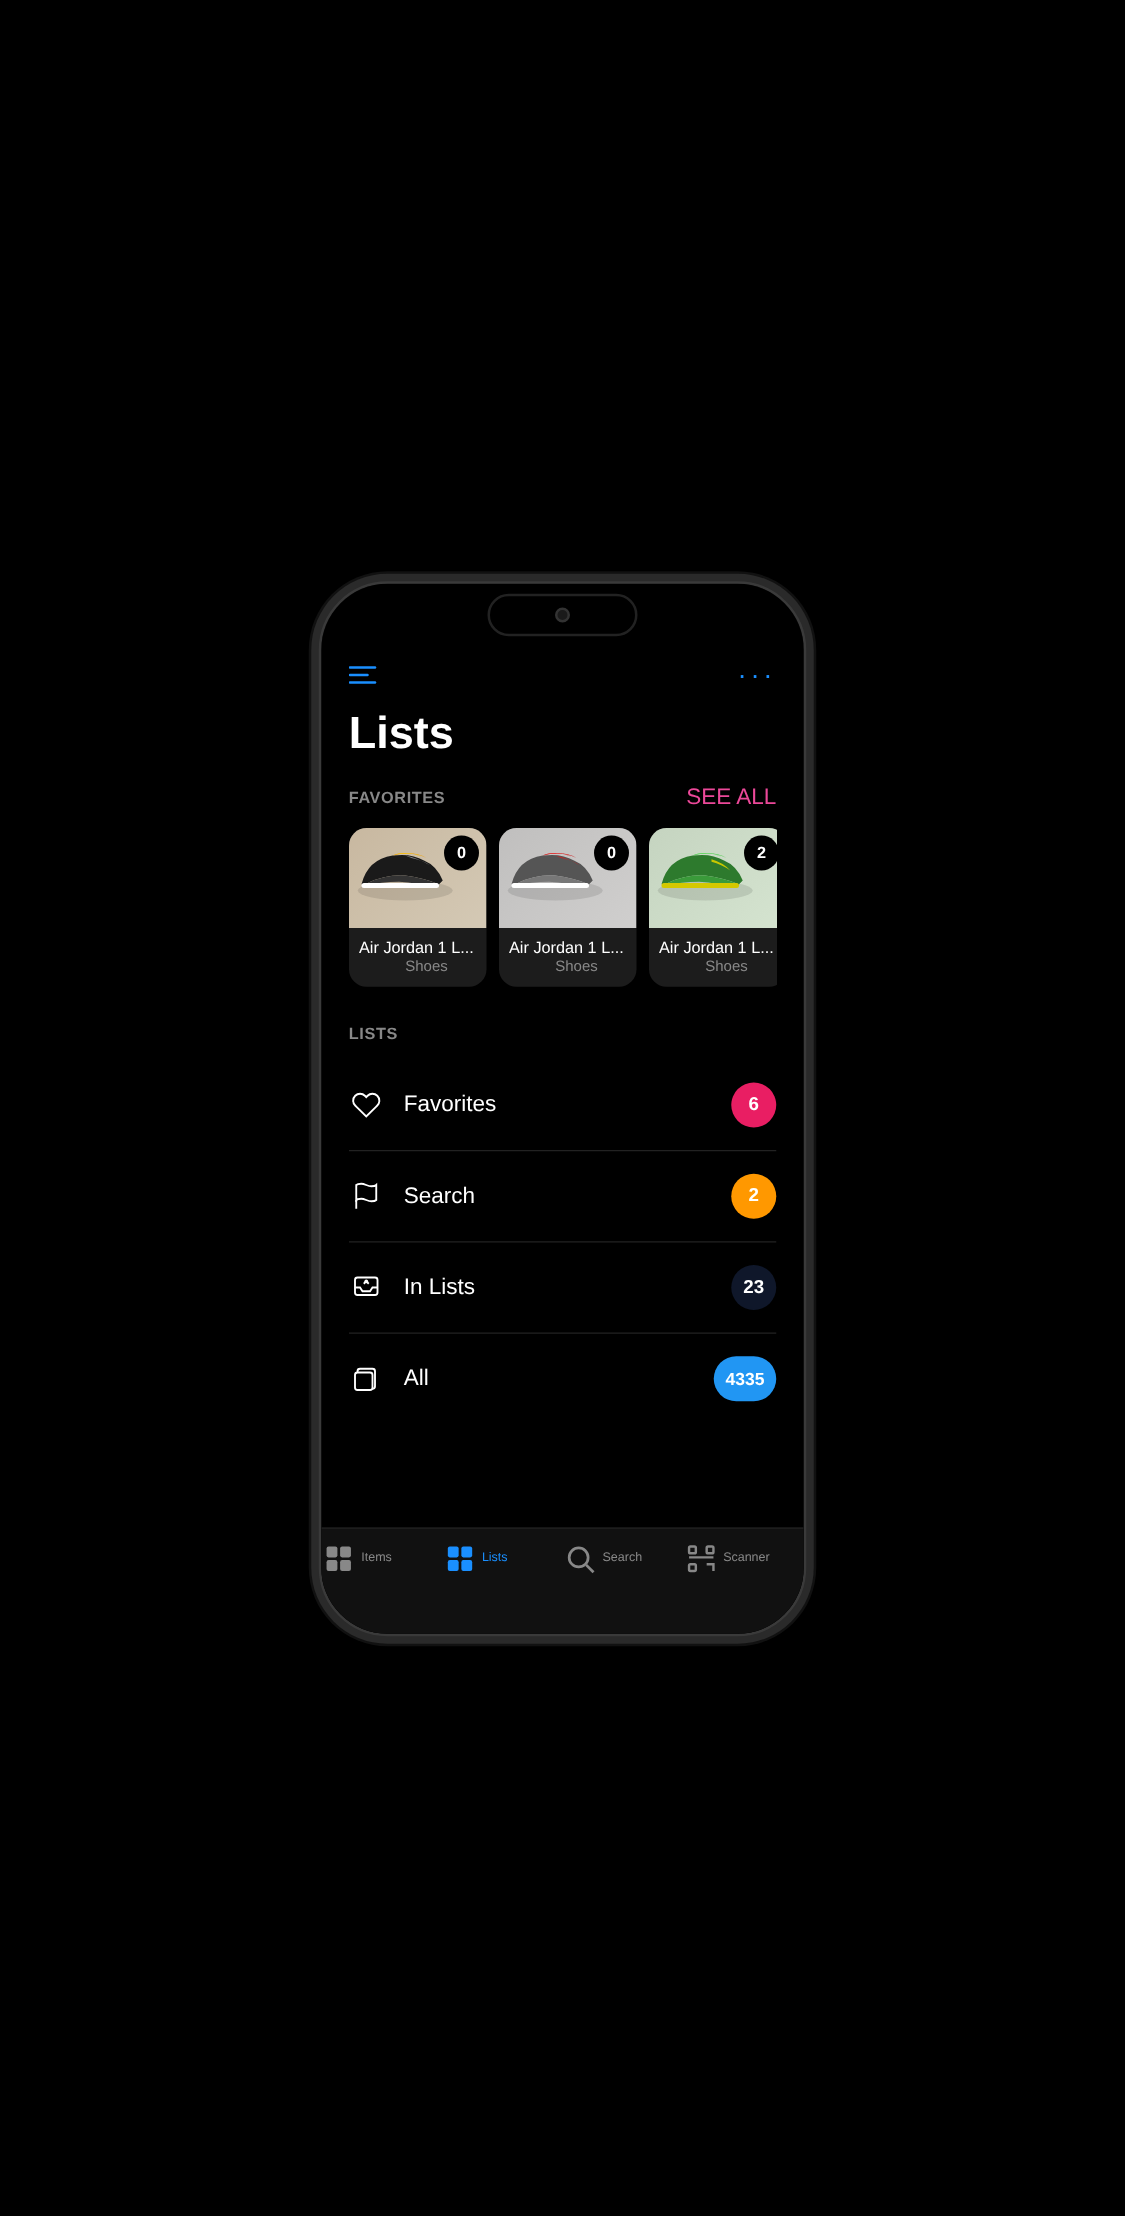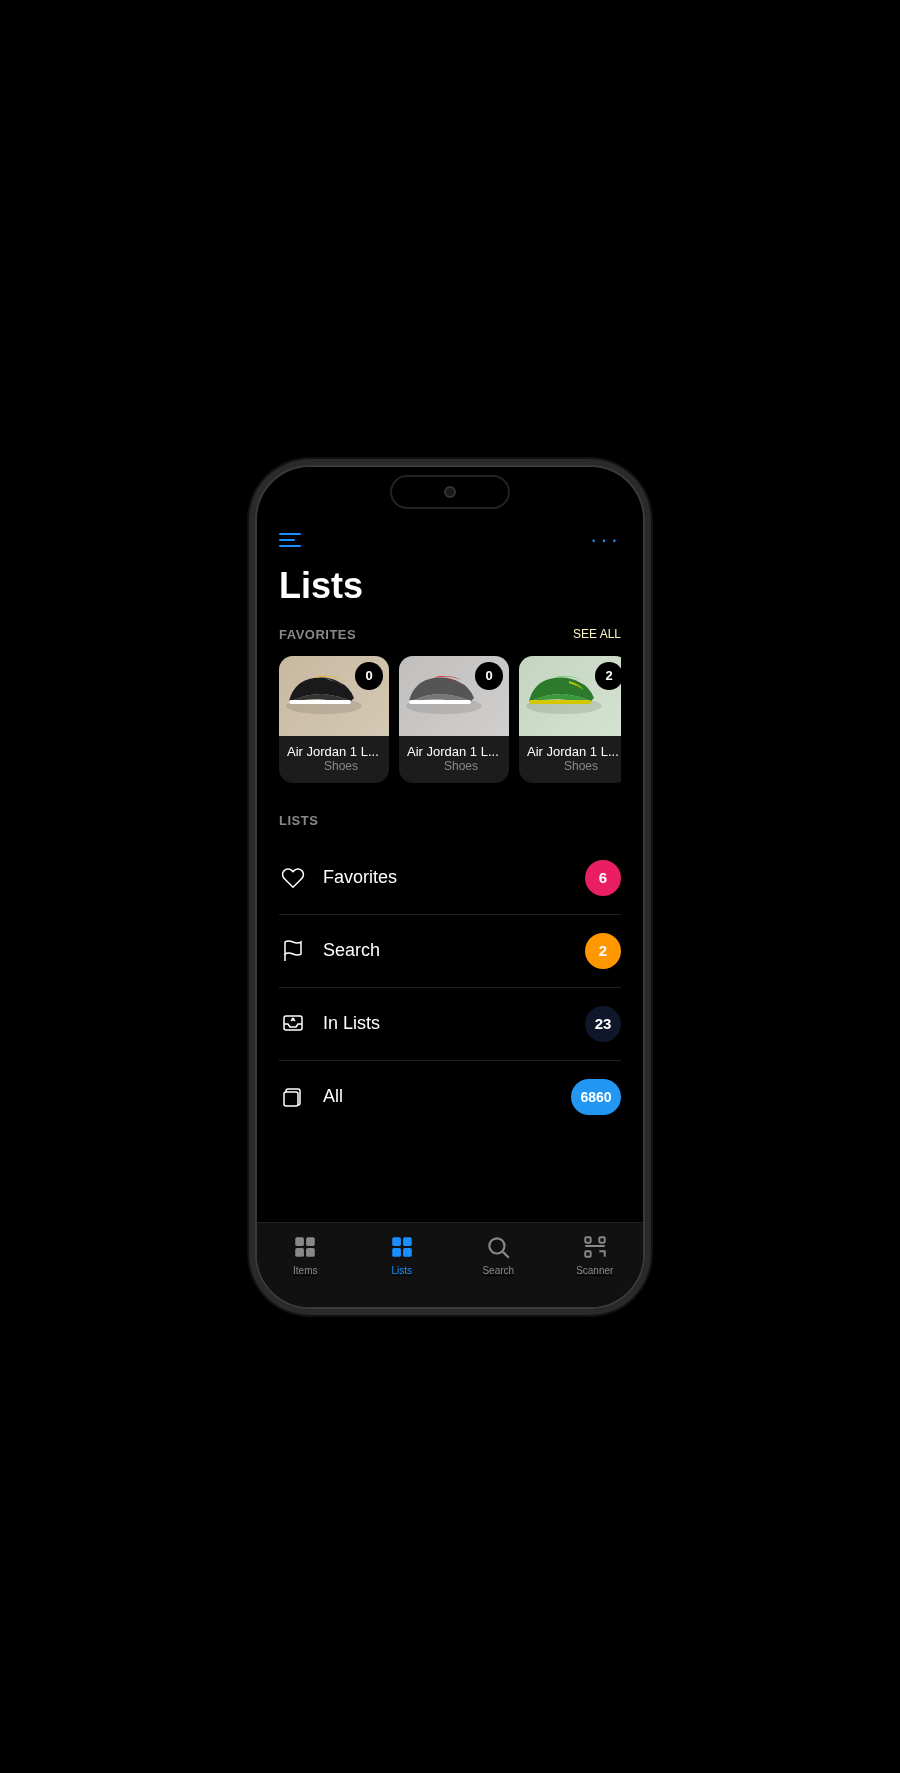--- a/index.html
+++ b/index.html
@@ -97,22 +97,22 @@
       align-items: center;
       margin-bottom: 14px;
     }
     .section-label {
       color: #888;
       font-size: 13px;
       font-weight: 600;
       letter-spacing: 0.5px;
     }
     .see-all-btn {
-      color: #fef9c3;
-      font-size: 12px;
+      color: #ec4899;
+      font-size: 18px;
       font-weight: 500;
       cursor: pointer;
     }
     .favorites-scroll {
       display: flex;
       gap: 10px;
       overflow-x: auto;
       scrollbar-width: none;
       margin-bottom: 30px;
     }
@@ -216,25 +216,24 @@
       height: 85px;
       background: #111;
       border-top: 1px solid #222;
       display: flex;
       align-items: flex-start;
       padding-top: 10px;
     }
     .tab-item {
       flex: 1;
       display: flex;
-      flex-direction: column;
+      flex-direction: row;
       align-items: center;
       gap: 4px;
       cursor: pointer;
-      text-decoration: underline;
     }
     .tab-icon {
       width: 28px;
       height: 28px;
       display: flex;
       align-items: center;
       justify-content: center;
     }
     .tab-label {
       font-size: 10px;
@@ -380,21 +379,21 @@
         </div>
 
         <div class="list-item">
           <div class="list-icon">
             <svg viewBox="0 0 24 24" fill="none" stroke="#fff" stroke-width="1.5" width="24" height="24">
               <rect x="5" y="4" width="14" height="16" rx="2"></rect>
               <rect x="3" y="7" width="14" height="14" rx="2" fill="#000" stroke="#fff"></rect>
             </svg>
           </div>
           <span class="list-name">All</span>
-          <div class="count-badge large" style="background:#2196f3;">6860</div>
+          <div class="count-badge large" style="background:#2196f3;">4335</div>
         </div>
       </div>
 
 
     </div>
 
     <div class="bottom-tab-bar">
 
       <div class="tab-item">
         <div class="tab-icon">

